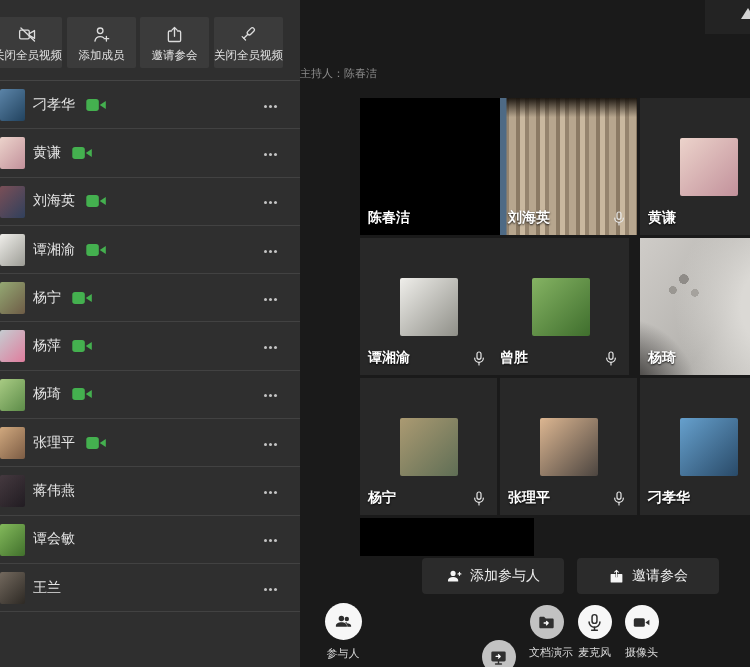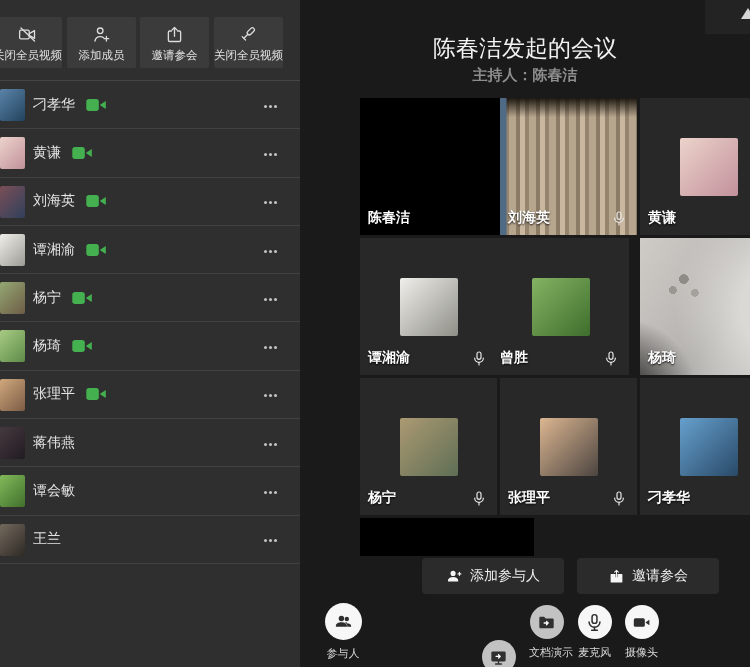--- a/index.html
+++ b/index.html
@@ -38,22 +38,22 @@
   .main{position:absolute;left:300px;top:0;width:450px;height:667px;overflow:hidden;
         background:var(--stage-bg,#1a1a1a);}
   .corner-rect{position:absolute;right:0;top:0;width:45px;height:34px;background:#232323;}
   .corner-glyph{position:absolute;right:-5px;top:8px;width:0;height:0;
                 border-left:7px solid transparent;border-right:7px solid transparent;
                 border-bottom:11px solid #e8e8e8;opacity:.9;}
   .timer{position:absolute;left:0;top:9px;width:100%;text-align:center;
          font-size:14px;color:#cfcfcf;}
   .title{position:absolute;left:0;top:33px;width:100%;text-align:center;margin:0;
          font-size:23px;font-weight:400;color:#f2f2f2;}
-  .subtitle{position:absolute;left:0;top:66px;width:100%;text-align:center;
-            font-size:15px;color:#8e8e8e;font-weight:bold;}
+  .subtitle{position:absolute;left:0;top:66px;width:100%;text-align:left;
+            font-size:11px;color:#8e8e8e;}
 
   
   .grid{position:absolute;inset:0;}
   .tile{position:absolute;width:137px;height:137px;background:var(--tile-bg,#282828);overflow:hidden;}
   .tile-black{background:#000;padding-left:37px;}
   .tile-curtain{background:
       linear-gradient(90deg,#4e6a85 0px,#4e6a85 6px,rgba(0,0,0,0) 7px),
       linear-gradient(180deg,rgba(22,17,12,.95) 0%,rgba(22,17,12,0) 14%),
       repeating-linear-gradient(90deg,#c9b89f 0px 5px,#95846e 5px 9px,#b7a68e 9px 16px,#8b7a64 16px 20px);}
   .tile-ceiling{background:
@@ -207,20 +207,33 @@
       <svg viewBox="0 0 22 14" fill="currentColor">
         <rect x="0" y="0.5" width="13.5" height="13" rx="3"></rect>
         <path d="M14.5 7l6.5-4.2v8.4z"></path>
       </svg>
     </span>
     <span class="pdots">
             <i></i>
           </span>
   </div>
 
+  <div class="prow">
+    <span class="pavatar" style="background: linear-gradient(135deg, rgb(198, 204, 209), rgb(223, 125, 157));"></span>
+    <span class="pname">杨萍</span>
+    <span class="pcam" style="left: 72px;">
+      <svg viewBox="0 0 22 14" fill="currentColor">
+        <rect x="0" y="0.5" width="13.5" height="13" rx="3"></rect>
+        <path d="M14.5 7l6.5-4.2v8.4z"></path>
+      </svg>
+    </span>
+    <span class="pdots">
+            <i></i>
+          </span>
+  </div>
 
   <div class="prow">
     <span class="pavatar" style="background: linear-gradient(135deg, rgb(168, 203, 131), rgb(93, 140, 73));"></span>
     <span class="pname">杨琦</span>
     <span class="pcam" style="left: 72px;">
       <svg viewBox="0 0 22 14" fill="currentColor">
         <rect x="0" y="0.5" width="13.5" height="13" rx="3"></rect>
         <path d="M14.5 7l6.5-4.2v8.4z"></path>
       </svg>
     </span>
@@ -269,21 +282,20 @@
             <i></i>
           </span>
   </div>
 
 </div>
   </aside>
 
   <main class="main">
     <div class="corner-rect"></div>
     <div class="corner-glyph"></div>
-    <h1 class="title">陈春洁发起的会议</h1>
     <div class="subtitle">主持人：陈春洁</div>
 
     <div class="grid">
   <div class="tile tile-black" style="left: 60px; top: 98px;">
 
     <span class="tname">陈春洁</span>
     <span class="tmic">
       <svg viewBox="0 0 24 26" fill="none" stroke="currentColor" stroke-width="1.8" stroke-linecap="round">
         <rect x="9" y="2.5" width="6" height="11" rx="3"></rect>
         <path d="M5.5 11.5a6.5 6.5 0 0 0 13 0"></path>

